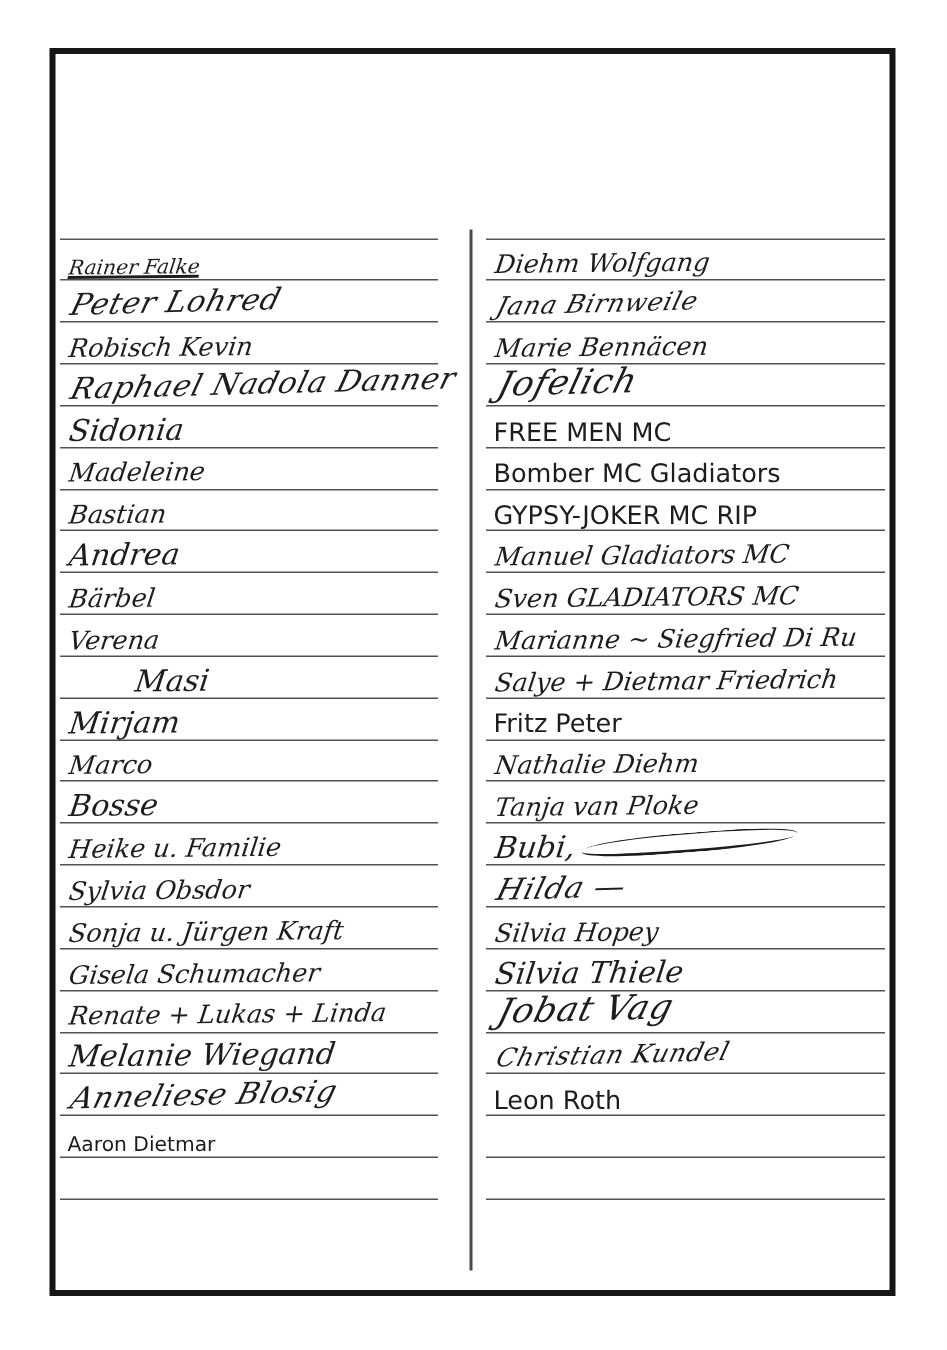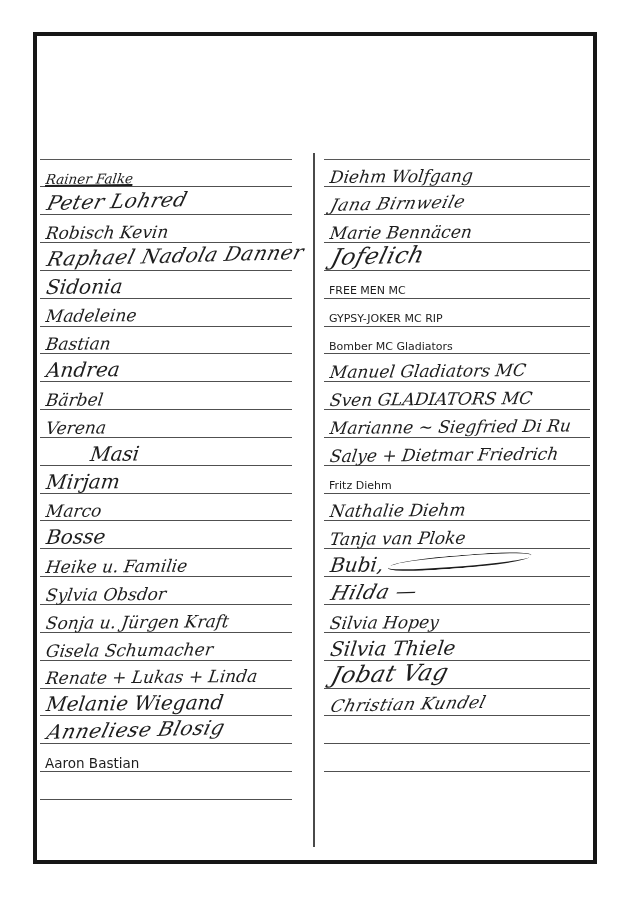--- a/index.html
+++ b/index.html
@@ -54,21 +54,21 @@
     font-family: "DejaVu Serif", serif;
     font-style: italic;
     font-size: 17px;
     line-height: 0.95;
     color: #1d1d1d;
     white-space: nowrap;
     transform-origin: left bottom;
   }
   .cursive { transform: skewX(-8deg) rotate(-0.6deg); }
   .scrawl  { transform: skewX(-16deg) rotate(-1.6deg); letter-spacing: 0.5px; }
-  .print   { font-family: "DejaVu Sans", sans-serif; font-style: normal; font-size: 11px; }
+  .print   { font-family: "DejaVu Sans", sans-serif; font-style: normal; font-size: 17px; }
   .sm { font-size: 13.5px; }
   .lg { font-size: 20px; }
   .xl { font-size: 23px; }
   .underline { text-decoration: underline; text-decoration-thickness: 1.5px; }
   .indent { margin-left: 44px; }
   
   .flourish::after {
     content: "";
     display: inline-block;
     width: 132px; height: 11px;
@@ -165,21 +165,21 @@
 
   <div class="row">
     <span class="sig cursive lg">Melanie Wiegand</span>
   </div>
 
   <div class="row">
     <span class="sig scrawl lg">Anneliese Blosig</span>
   </div>
 
   <div class="row">
-    <span class="sig print sm">Aaron Bastian</span>
+    <span class="sig print sm">Aaron Dietmar</span>
   </div>
 
   <div class="row">
     <span class="sig"></span>
   </div>
 </div>
       <div class="divider"></div>
       <div class="col col-right" id="col-right">
   <div class="row">
     <span class="sig cursive">Diehm Wolfgang</span>
@@ -195,45 +195,45 @@
 
   <div class="row">
     <span class="sig scrawl xl">Jofelich</span>
   </div>
 
   <div class="row">
     <span class="sig print">FREE MEN MC</span>
   </div>
 
   <div class="row">
+    <span class="sig print">Bomber MC Gladiators</span>
+  </div>
+
+  <div class="row">
     <span class="sig print">GYPSY-JOKER MC RIP</span>
   </div>
 
   <div class="row">
-    <span class="sig print">Bomber MC Gladiators</span>
-  </div>
-
-  <div class="row">
     <span class="sig cursive">Manuel Gladiators MC</span>
   </div>
 
   <div class="row">
     <span class="sig cursive">Sven GLADIATORS MC</span>
   </div>
 
   <div class="row">
     <span class="sig cursive">Marianne ~ Siegfried Di Ru</span>
   </div>
 
   <div class="row">
     <span class="sig cursive">Salye + Dietmar Friedrich</span>
   </div>
 
   <div class="row">
-    <span class="sig print">Fritz Diehm</span>
+    <span class="sig print">Fritz Peter</span>
   </div>
 
   <div class="row">
     <span class="sig cursive">Nathalie Diehm</span>
   </div>
 
   <div class="row">
     <span class="sig cursive">Tanja van Ploke</span>
   </div>
 
@@ -255,20 +255,23 @@
 
   <div class="row">
     <span class="sig scrawl xl">Jobat Vag</span>
   </div>
 
 
   <div class="row">
     <span class="sig scrawl">Christian Kundel</span>
   </div>
 
+  <div class="row">
+    <span class="sig print">Leon Roth</span>
+  </div>
 
   <div class="row">
     <span class="sig"></span>
   </div>
 
   <div class="row">
     <span class="sig"></span>
   </div>
 </div>
     </div>

